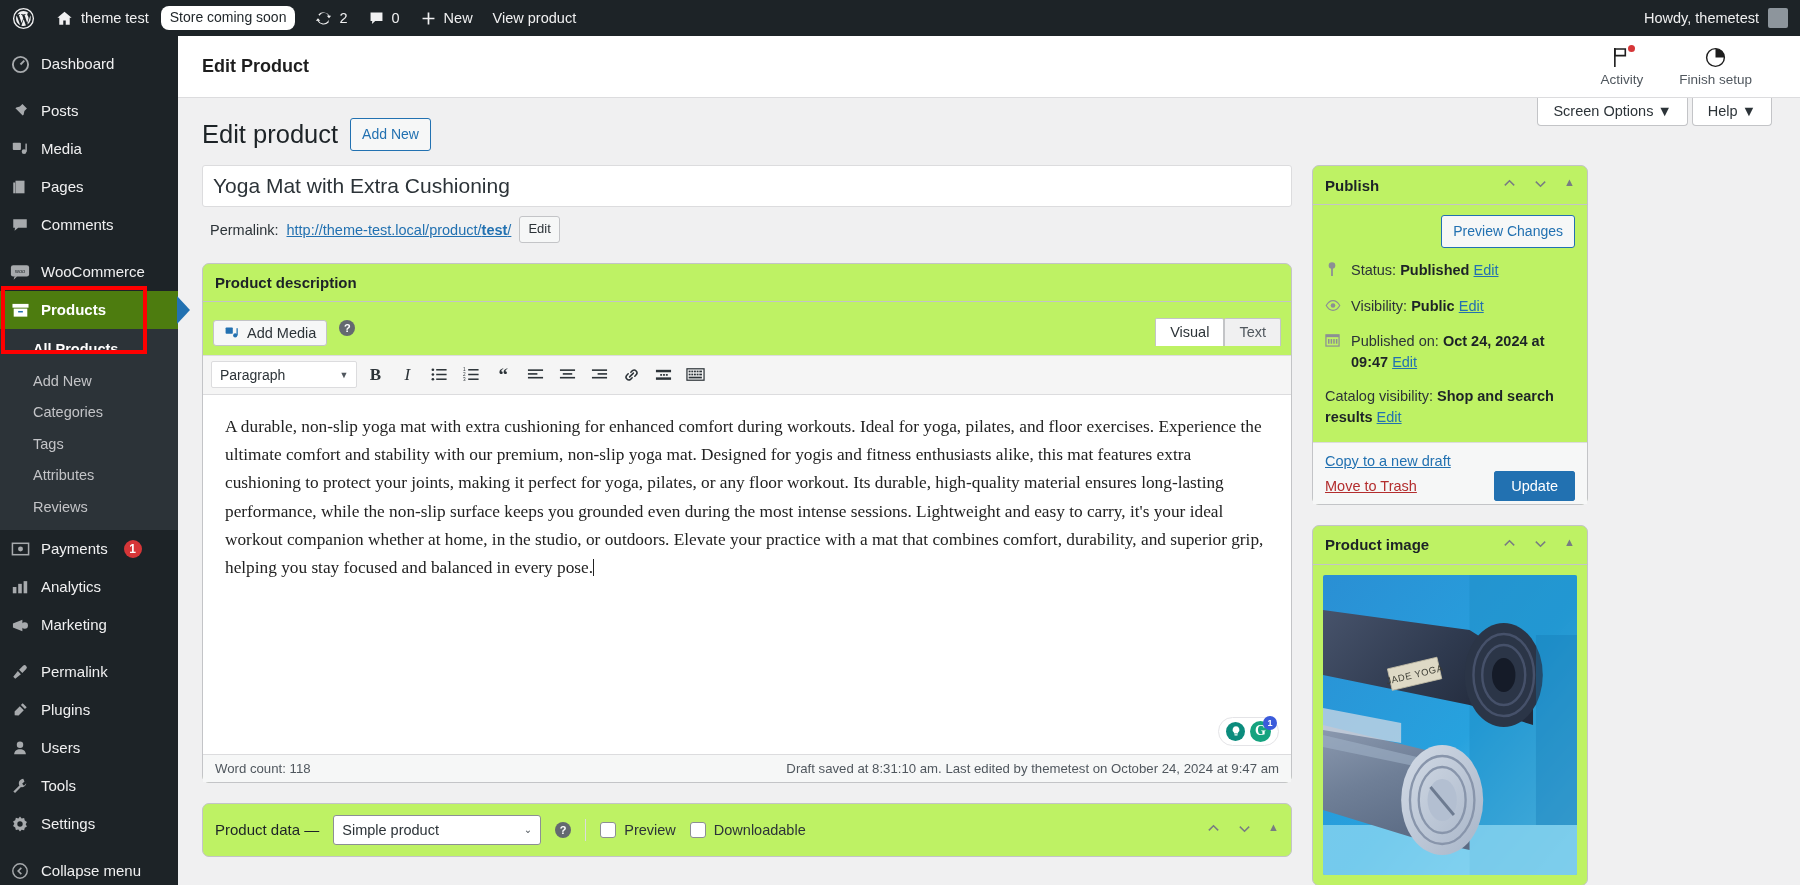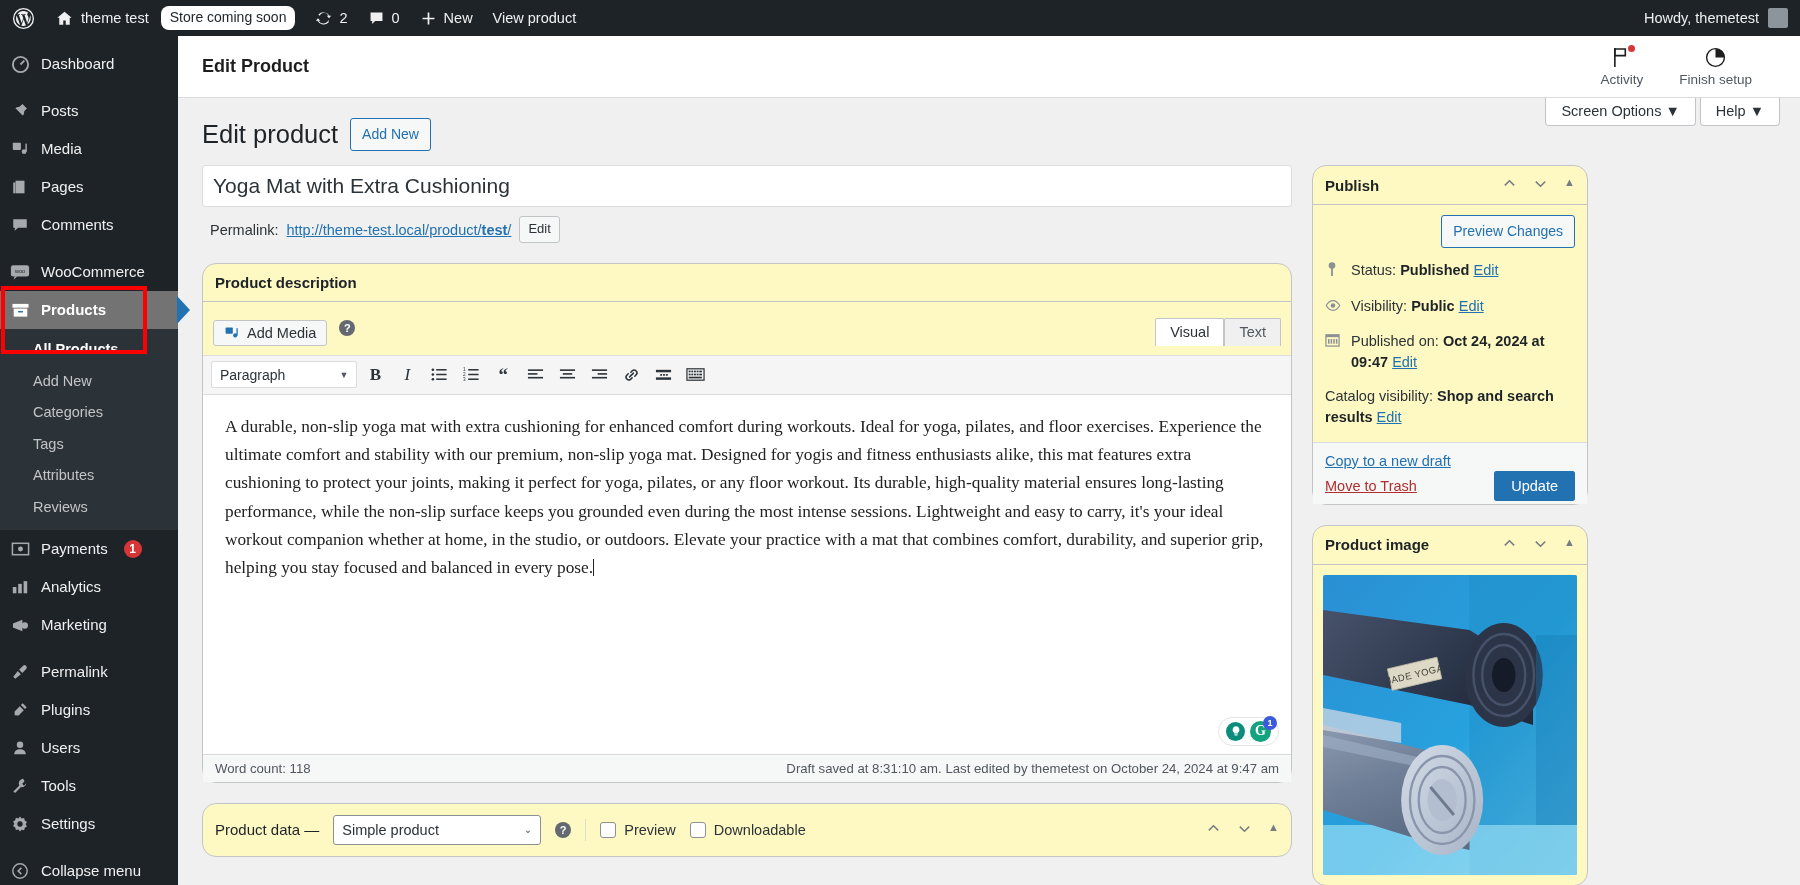--- a/index.html
+++ b/index.html
@@ -34,21 +34,21 @@
   #sidebar{
     position:absolute; top:36px; left:0; width:178px; height:849px;
     background:#1d2327; color:#f0f0f1; font-size:15px; z-index:40;
   }
   .menu-item{
     display:flex; align-items:center; gap:10px;
     padding:9px 0 9px 9px; color:#f0f0f1; line-height:1.25;
     position:relative;
   }
   .menu-item .mi-ico{ width:22px; height:20px; display:flex; align-items:center; justify-content:center; flex:0 0 22px; }
-  .menu-item.current{ background:#737373; color:#fff; font-weight:600; }
+  .menu-item.current{ background:#4d7c0f; color:#fff; font-weight:600; }
   .menu-sep{ height:9px; }
   .submenu{ background:#2c3338; padding:5px 0 7px 0; }
   .sub-item{ padding:6px 0 6px 33px; font-size:14.5px; color:#c3c4c7; line-height:1.35; }
   .sub-item.current{ color:#fff; font-weight:700; }
   .badge{
     display:inline-flex; align-items:center; justify-content:center;
     min-width:18px;height:18px;border-radius:9px;background:#d63638;color:#fff;
     font-size:12px;font-weight:600; margin-left:6px; padding:0 5px;
   }
   .arrow-flag{
@@ -73,21 +73,21 @@
     height:62px; background:#fff; border-bottom:1px solid #dcdcde;
     display:flex; align-items:center; padding:0 24px;
   }
   #woo-title{ font-size:18px; font-weight:600; color:#1e1e1e; }
   .woo-actions{ margin-left:auto; display:flex; gap:36px; padding-right:24px;}
   .woo-act{ display:flex; flex-direction:column; align-items:center; gap:3px; color:#50575e; font-size:13.5px;}
   .woo-act .ic{ position:relative; height:23px; display:flex;align-items:center;}
   .reddot{ position:absolute; top:-1px; right:-4px; width:7px;height:7px;border-radius:50%;background:#d63638;}
 
   
-  #screen-meta{ position:absolute; top:62px; right:20px; display:flex; z-index:5;text-align:center;}
+  #screen-meta{ position:absolute; top:62px; right:28px; display:flex; z-index:5;text-align:center;}
   .meta-tab{
     background:#fff; border:1px solid #c3c4c7; border-top:none;
     border-radius:0 0 4px 4px; padding:5px 15px 6px; font-size:14.5px; color:#2c3338;
     margin-left:4px;
   }
 
   #content{ padding:20px 28px 0 24px; position:relative; }
 
   .page-head{ display:flex; align-items:center; gap:12px; margin:0 0 14px 0;}
   h1.pt{ font-size:25.5px; font-weight:400; color:#1d2327; margin:0; line-height:1.3;}
@@ -108,21 +108,21 @@
   #title-input{
     width:100%; height:42px; background:#fff; border:1px solid #dcdcde;
     border-radius:3px; padding:6px 10px; font-size:21px; color:#2c3338;
     display:flex; align-items:center;
   }
   #permalink-row{ margin:9px 0 0 8px; font-size:14.5px; color:#2c3338; display:flex; align-items:center; gap:8px;}
   #permalink-row a{ color:#2271b1; text-decoration:underline;}
   .slug{ font-weight:700; }
 
   
-  .postbox{ background:#fef9c3; border:1px solid #c3c4c7; border-radius:14px; margin-top:20px; }
+  .postbox{ background:#bef264; border:1px solid #c3c4c7; border-radius:7px; margin-top:20px; }
   .pb-head{
     display:flex; align-items:center; padding:10px 12px; border-bottom:1px solid #c3c4c7;
     font-size:15px; font-weight:600; color:#1d2327;
   }
   .pb-head .hnd{ margin-left:auto; display:flex; gap:16px; color:#787c82; }
   .chev{ width:15px;height:15px; }
 
   
   .media-row{ display:flex; align-items:center; gap:12px; padding:9px 10px; }
   .addmedia{

